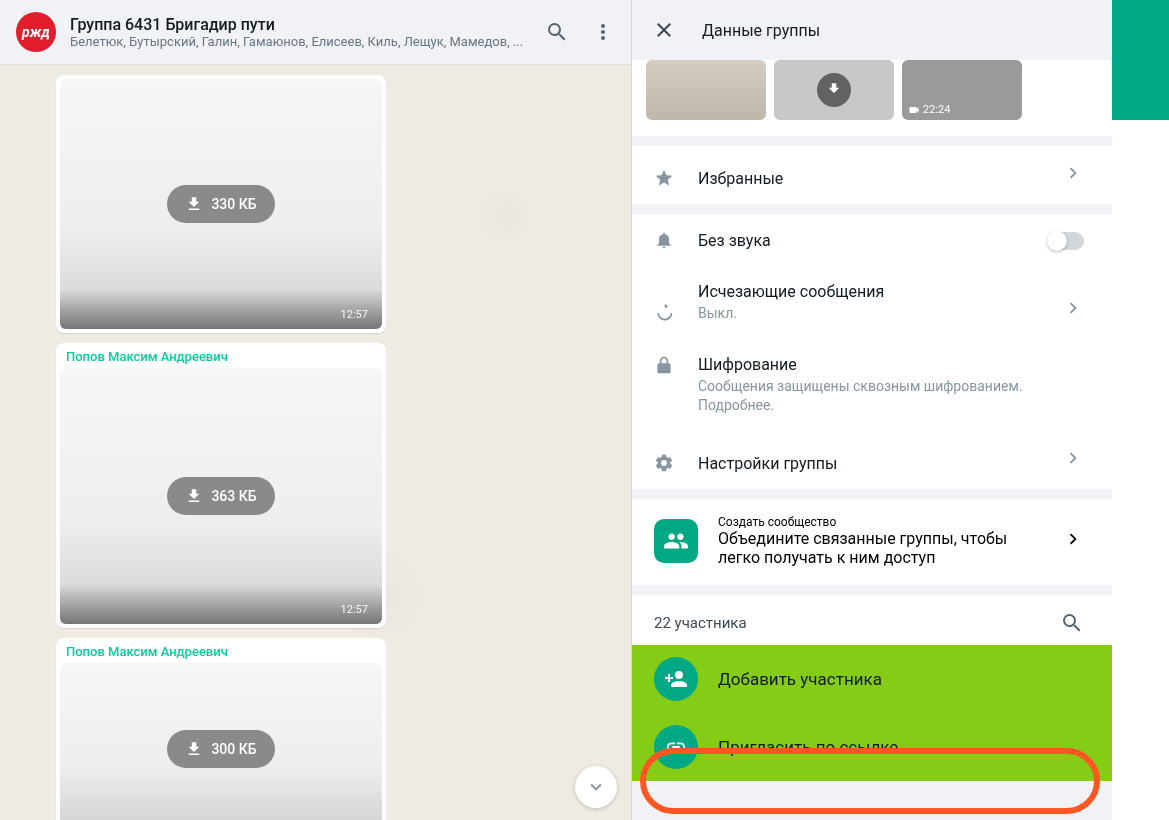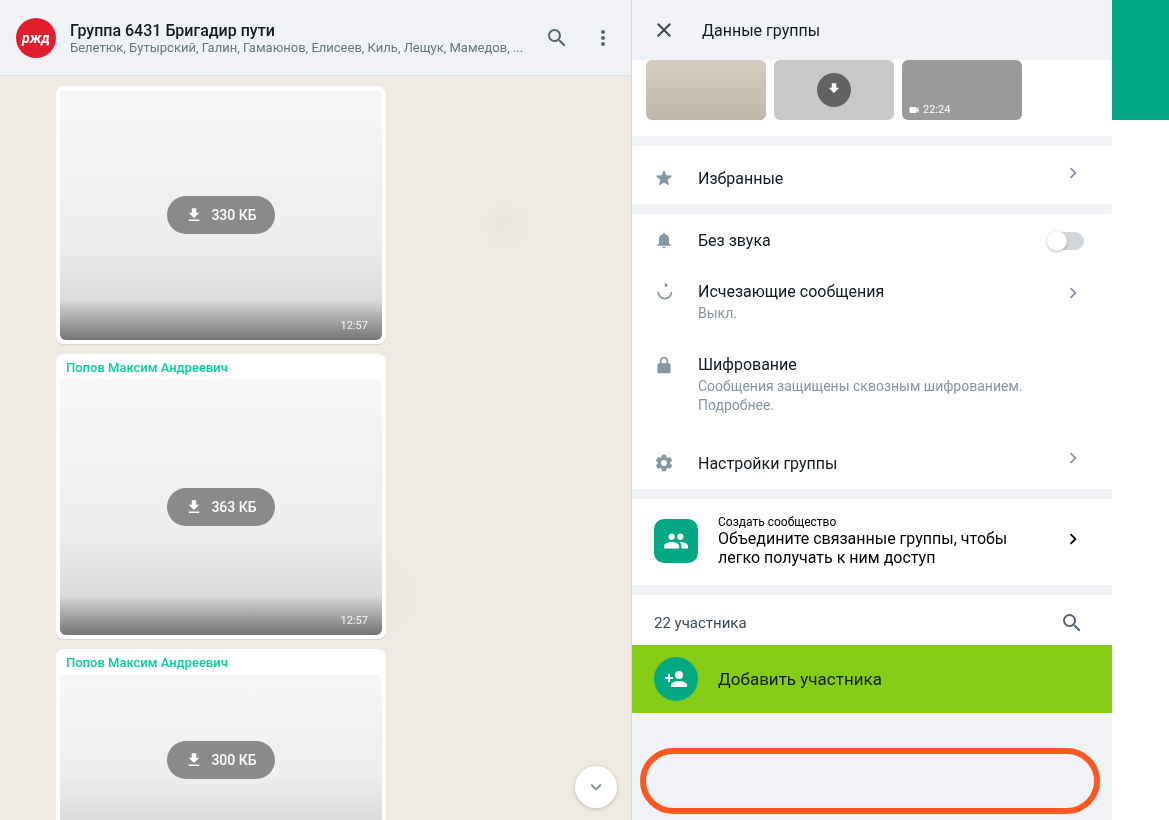--- a/index.html
+++ b/index.html
@@ -53,21 +53,21 @@
     position: relative;
     z-index: 1;
     background: #fff;
   }
   .side-strip .greenpart {
     height: 120px;
     background: #00a884;
   }
   
   .chat-header {
-    height: 76px;
+    height: 65px;
     background: #f0f2f5;
     display: flex;
     align-items: center;
     padding: 0 16px;
     gap: 14px;
     border-bottom: 1px solid #e0e0e0;
   }
   .avatar {
     width: 40px; height: 40px;
     border-radius: 50%;
@@ -498,21 +498,21 @@
             <svg viewBox="0 0 24 24" width="20" height="20" fill="currentColor">
                 <path d="M12 22a2 2 0 002-2h-4a2 2 0 002 2zm6-6V11a6 6 0 00-5-5.91V4a1 1 0 10-2 0v1.09A6 6 0 006 11v5l-2 2v1h16v-1l-2-2z"></path>
               </svg>
           </div>
           <div class="rlabel">Без звука</div>
           <div class="toggle">
               <div class="knob"></div>
             </div>
         </div>
 
-        <div class="row" style="align-items:flex-start;">
+        <div class="row" style="align-items:flex-end;">
           <div class="ricon">
             <svg viewBox="0 0 24 24" width="20" height="20" fill="currentColor">
                 <path d="M13 3a9 9 0 109 9h-2a7 7 0 11-7-7V3zm0 0V1l4 3-4 3V5a7 7 0 00-7 7H4a9 9 0 019-9z"></path>
               </svg>
           </div>
           <div style="flex:1;">
             <div class="rlabel">Исчезающие сообщения</div>
             <div class="rsub">Выкл.</div>
           </div>
           <div class="chev">
@@ -582,20 +582,28 @@
           </div>
         </div>
         <div class="action-row">
           <div class="action-circle">
             <svg viewBox="0 0 24 24" width="24" height="24" fill="currentColor">
                 <path d="M15 12a4 4 0 100-8 4 4 0 000 8zm-9-2V7H4v3H1v2h3v3h2v-3h3v-2H6zm9 4c-2.67 0-8 1.34-8 4v2h16v-2c0-2.66-5.33-4-8-4z"></path>
               </svg>
           </div>
           <div class="action-label">Добавить участника</div>
         </div>
+        <div class="action-row">
+          <div class="action-circle">
+            <svg viewBox="0 0 24 24" width="22" height="22" fill="currentColor">
+                <path d="M3.9 12A3.1 3.1 0 017 8.9h4V7H7a5 5 0 000 10h4v-1.9H7A3.1 3.1 0 013.9 12zM8 13h8v-2H8v2zm9-6h-4v1.9h4a3.1 3.1 0 010 6.2h-4V17h4a5 5 0 000-10z"></path>
+              </svg>
+          </div>
+          <div class="action-label">Пригласить по ссылке</div>
+        </div>
       </div>
     </div>
 
     <div class="marker" style="left:8px; top:748px; width:460px; height:66px;"></div>
   </div>
 
   <div class="side-strip">
     <div class="greenpart"></div>
   </div>
 </div>

